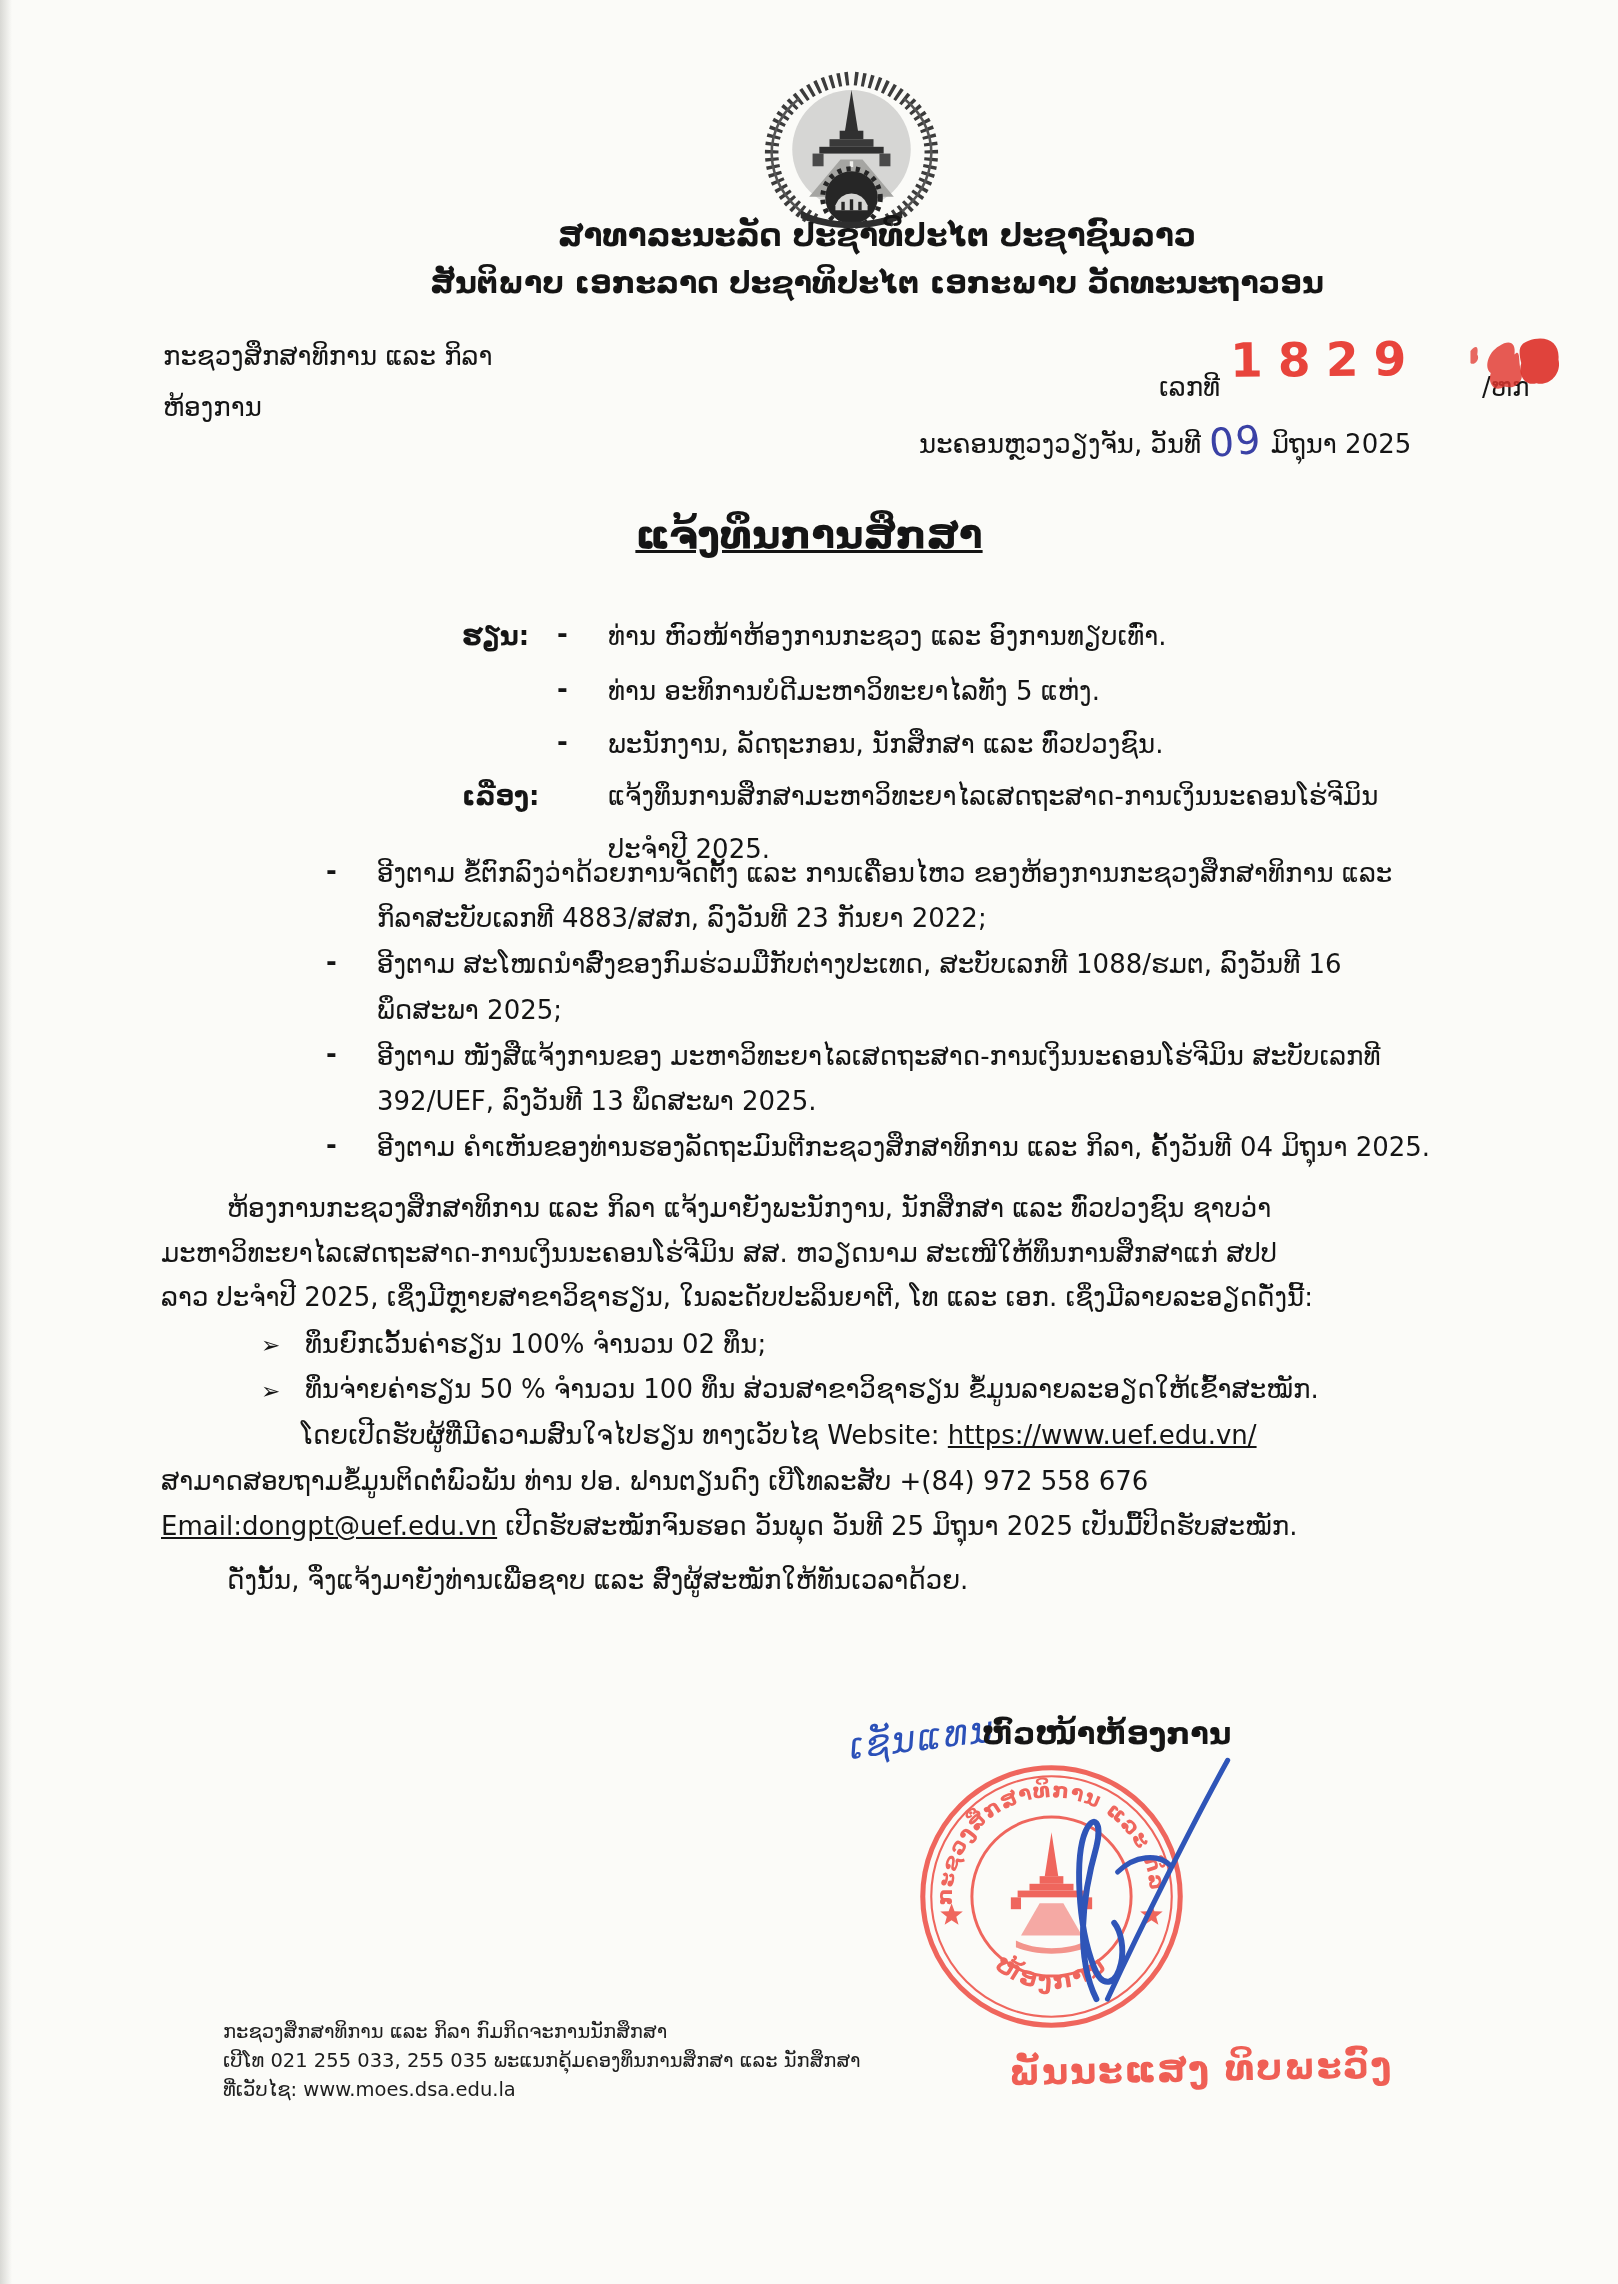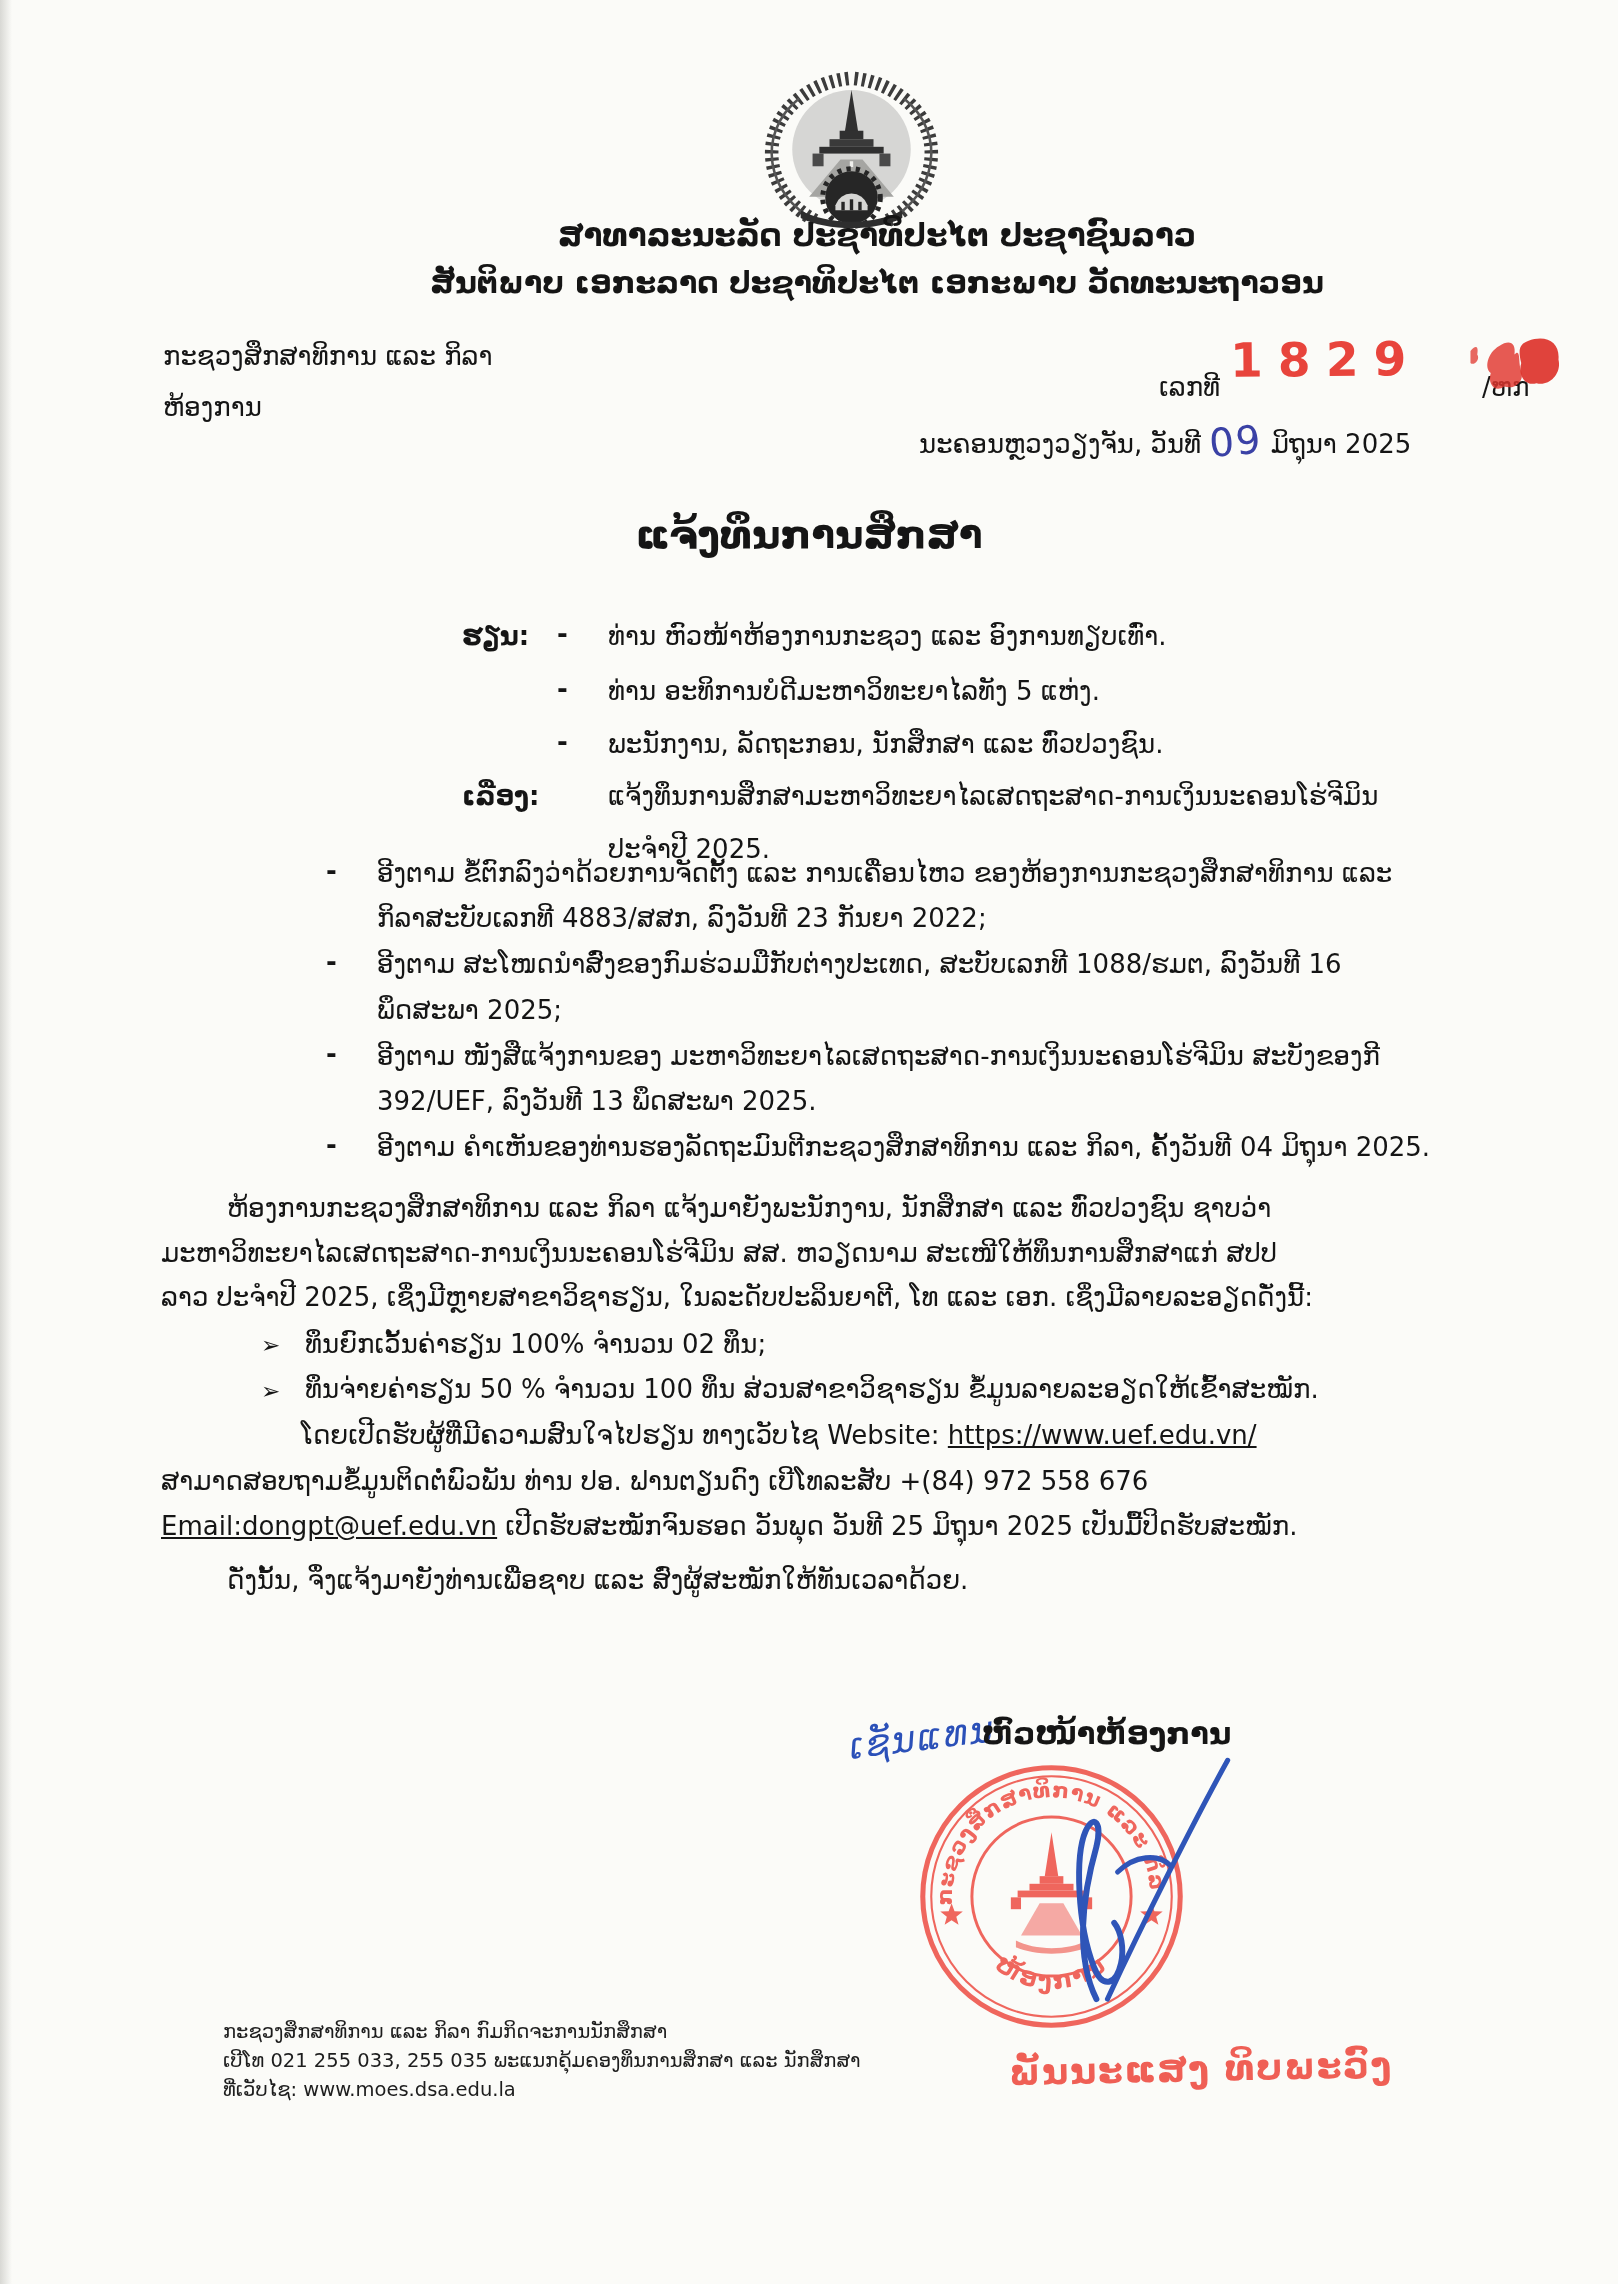--- a/index.html
+++ b/index.html
@@ -86,42 +86,42 @@
       <path d="M10,20 C16,12 20,14 18,24 C22,30 14,38 10,34 Z" fill="#e0362e" opacity="0.75"></path>
     </svg>
   </div>
 
   <div class="line" style="left:919px;top:420px;">
     <span>ນະຄອນຫຼວງວຽງຈັນ, ວັນທີ</span>
     <span class="day-hand">09</span>
     <span>ມິຖຸນາ 2025</span>
   </div>
 
-  <div class="line center doc-title" style="top:515px;">ແຈ້ງທຶນການສຶກສາ</div>
+  <div class="line center doc-title" style="top:515px;text-decoration:underline;">ແຈ້ງທຶນການສຶກສາ</div>
 
   <div class="line bold" style="left:462px;top:617px;">ຮຽນ:</div>
   <div class="line dash-mark" style="left:557px;top:615px;">-</div>
   <div class="line" style="left:608px;top:617px;">ທ່ານ ຫົວໜ້າຫ້ອງການກະຊວງ ແລະ ອົງການທຽບເທົ່າ.</div>
   <div class="line dash-mark" style="left:557px;top:670px;">-</div>
   <div class="line" style="left:608px;top:672px;">ທ່ານ ອະທິການບໍດີມະຫາວິທະຍາໄລທັງ 5 ແຫ່ງ.</div>
   <div class="line dash-mark" style="left:557px;top:723px;">-</div>
   <div class="line" style="left:608px;top:725px;">ພະນັກງານ, ລັດຖະກອນ, ນັກສຶກສາ ແລະ ທົ່ວປວງຊົນ.</div>
 
   <div class="line bold" style="left:462px;top:777px;">ເລື່ອງ:</div>
   <div class="line" style="left:608px;top:777px;">ແຈ້ງທຶນການສຶກສາມະຫາວິທະຍາໄລເສດຖະສາດ-ການເງິນນະຄອນໂຮ່ຈີມິນ</div>
   <div class="line" style="left:608px;top:830px;">ປະຈຳປີ 2025.</div>
 
   <div class="line dash-mark" style="left:326px;top:852px;">-</div>
   <div class="line" style="left:377px;top:854px;">ອີງຕາມ  ຂໍ້ຕົກລົງວ່າດ້ວຍການຈັດຕັ້ງ ແລະ ການເຄື່ອນໄຫວ ຂອງຫ້ອງການກະຊວງສຶກສາທິການ ແລະ</div>
   <div class="line" style="left:377px;top:899px;">ກິລາສະບັບເລກທີ 4883/ສສກ, ລົງວັນທີ 23 ກັນຍາ 2022;</div>
   <div class="line dash-mark" style="left:326px;top:943px;">-</div>
   <div class="line" style="left:377px;top:945px;">ອີງຕາມ ສະໂໜດນຳສົ່ງຂອງກົມຮ່ວມມືກັບຕ່າງປະເທດ, ສະບັບເລກທີ 1088/ຮມຕ, ລົງວັນທີ 16</div>
   <div class="line" style="left:377px;top:991px;">ພຶດສະພາ 2025;</div>
   <div class="line dash-mark" style="left:326px;top:1035px;">-</div>
-  <div class="line" style="left:377px;top:1037px;">ອີງຕາມ ໜັງສືແຈ້ງການຂອງ ມະຫາວິທະຍາໄລເສດຖະສາດ-ການເງິນນະຄອນໂຮ່ຈີມິນ ສະບັງຂອງກີ</div>
+  <div class="line" style="left:377px;top:1037px;">ອີງຕາມ ໜັງສືແຈ້ງການຂອງ ມະຫາວິທະຍາໄລເສດຖະສາດ-ການເງິນນະຄອນໂຮ່ຈີມິນ ສະບັບເລກທີ</div>
   <div class="line" style="left:377px;top:1082px;">392/UEF, ລົງວັນທີ 13 ພຶດສະພາ 2025.</div>
   <div class="line dash-mark" style="left:326px;top:1126px;">-</div>
   <div class="line" style="left:377px;top:1128px;">ອີງຕາມ ຄຳເຫັນຂອງທ່ານຮອງລັດຖະມົນຕີກະຊວງສຶກສາທິການ ແລະ ກິລາ, ຄັ້ງວັນທີ 04 ມິຖຸນາ 2025.</div>
 
   <div class="line" style="left:227px;top:1189px;">ຫ້ອງການກະຊວງສຶກສາທິການ ແລະ ກິລາ ແຈ້ງມາຍັງພະນັກງານ, ນັກສຶກສາ ແລະ ທົ່ວປວງຊົນ ຊາບວ່າ</div>
   <div class="line" style="left:161px;top:1234px;">ມະຫາວິທະຍາໄລເສດຖະສາດ-ການເງິນນະຄອນໂຮ່ຈີມິນ ສສ. ຫວຽດນາມ ສະເໜີໃຫ້ທຶນການສຶກສາແກ່ ສປປ</div>
   <div class="line" style="left:161px;top:1278px;">ລາວ ປະຈຳປີ 2025, ເຊິ່ງມີຫຼາຍສາຂາວິຊາຮຽນ, ໃນລະດັບປະລິນຍາຕີ, ໂທ ແລະ ເອກ. ເຊິ່ງມີລາຍລະອຽດດັ່ງນີ້:</div>
 
   <div class="line" style="left:261px;top:1326px;font-size:23px;">➢</div>
   <div class="line" style="left:305px;top:1325px;">ທຶນຍົກເວັ້ນຄ່າຮຽນ 100% ຈຳນວນ 02 ທຶນ;</div>

